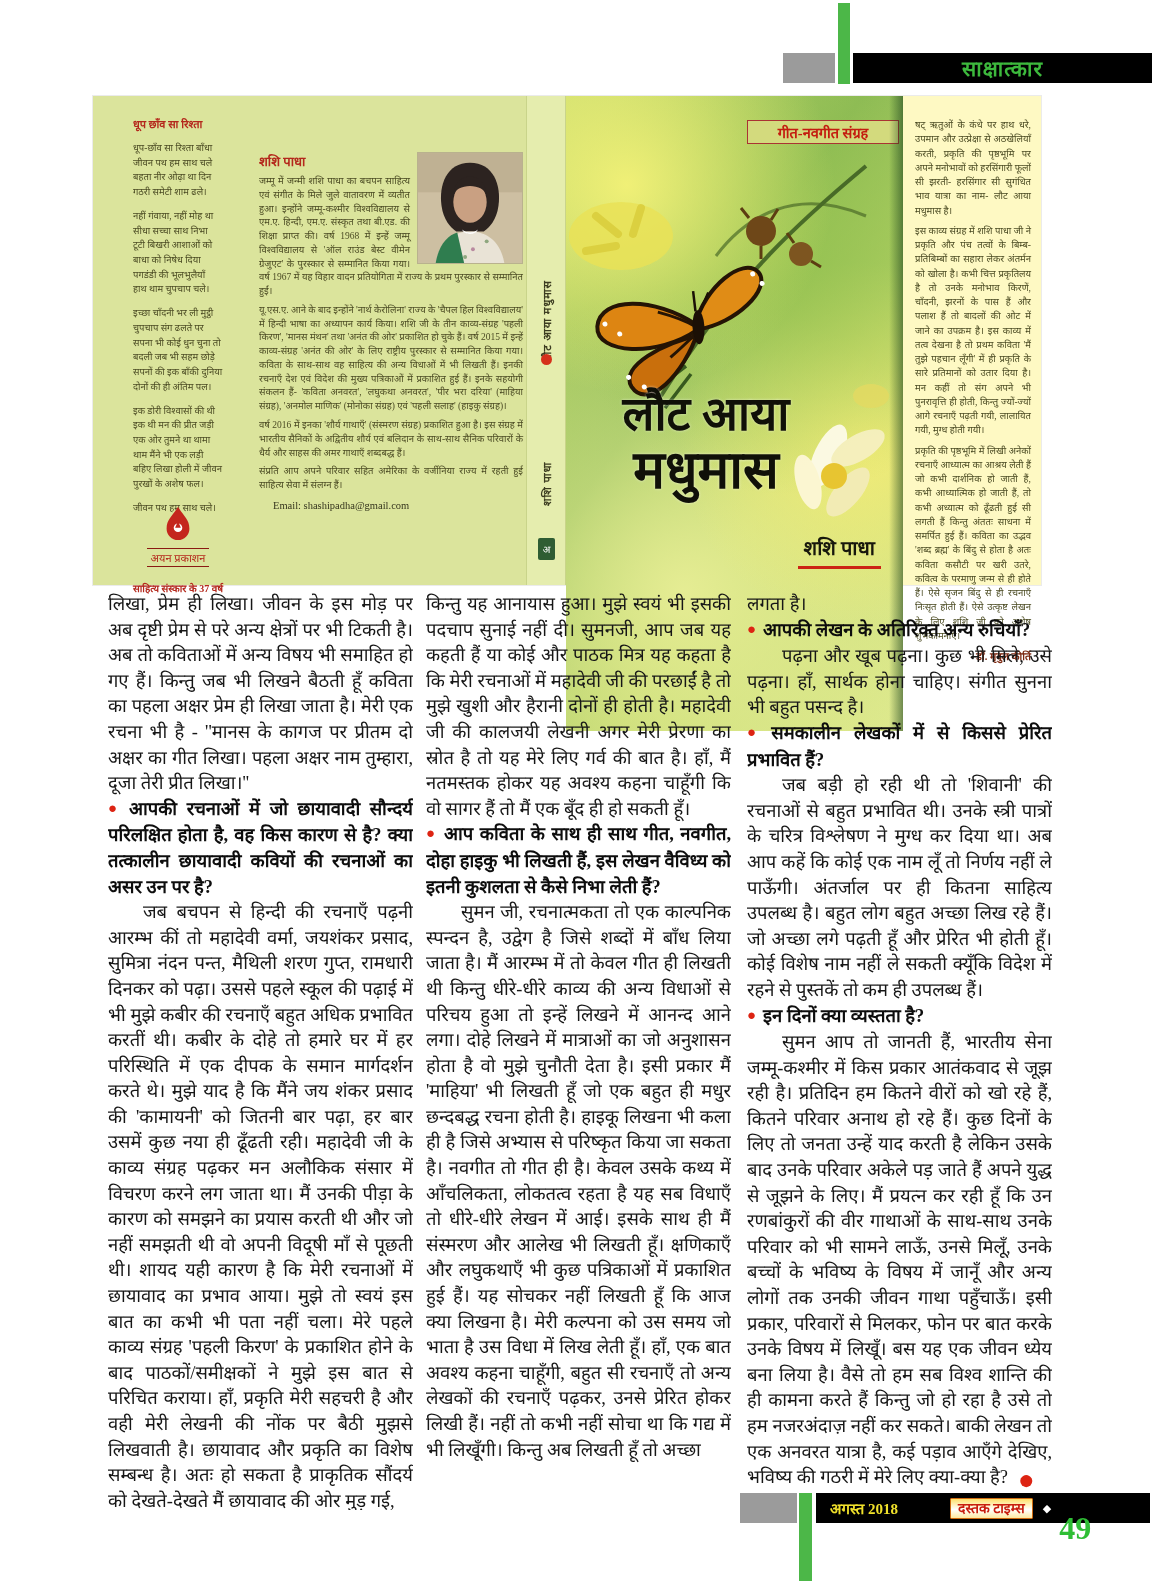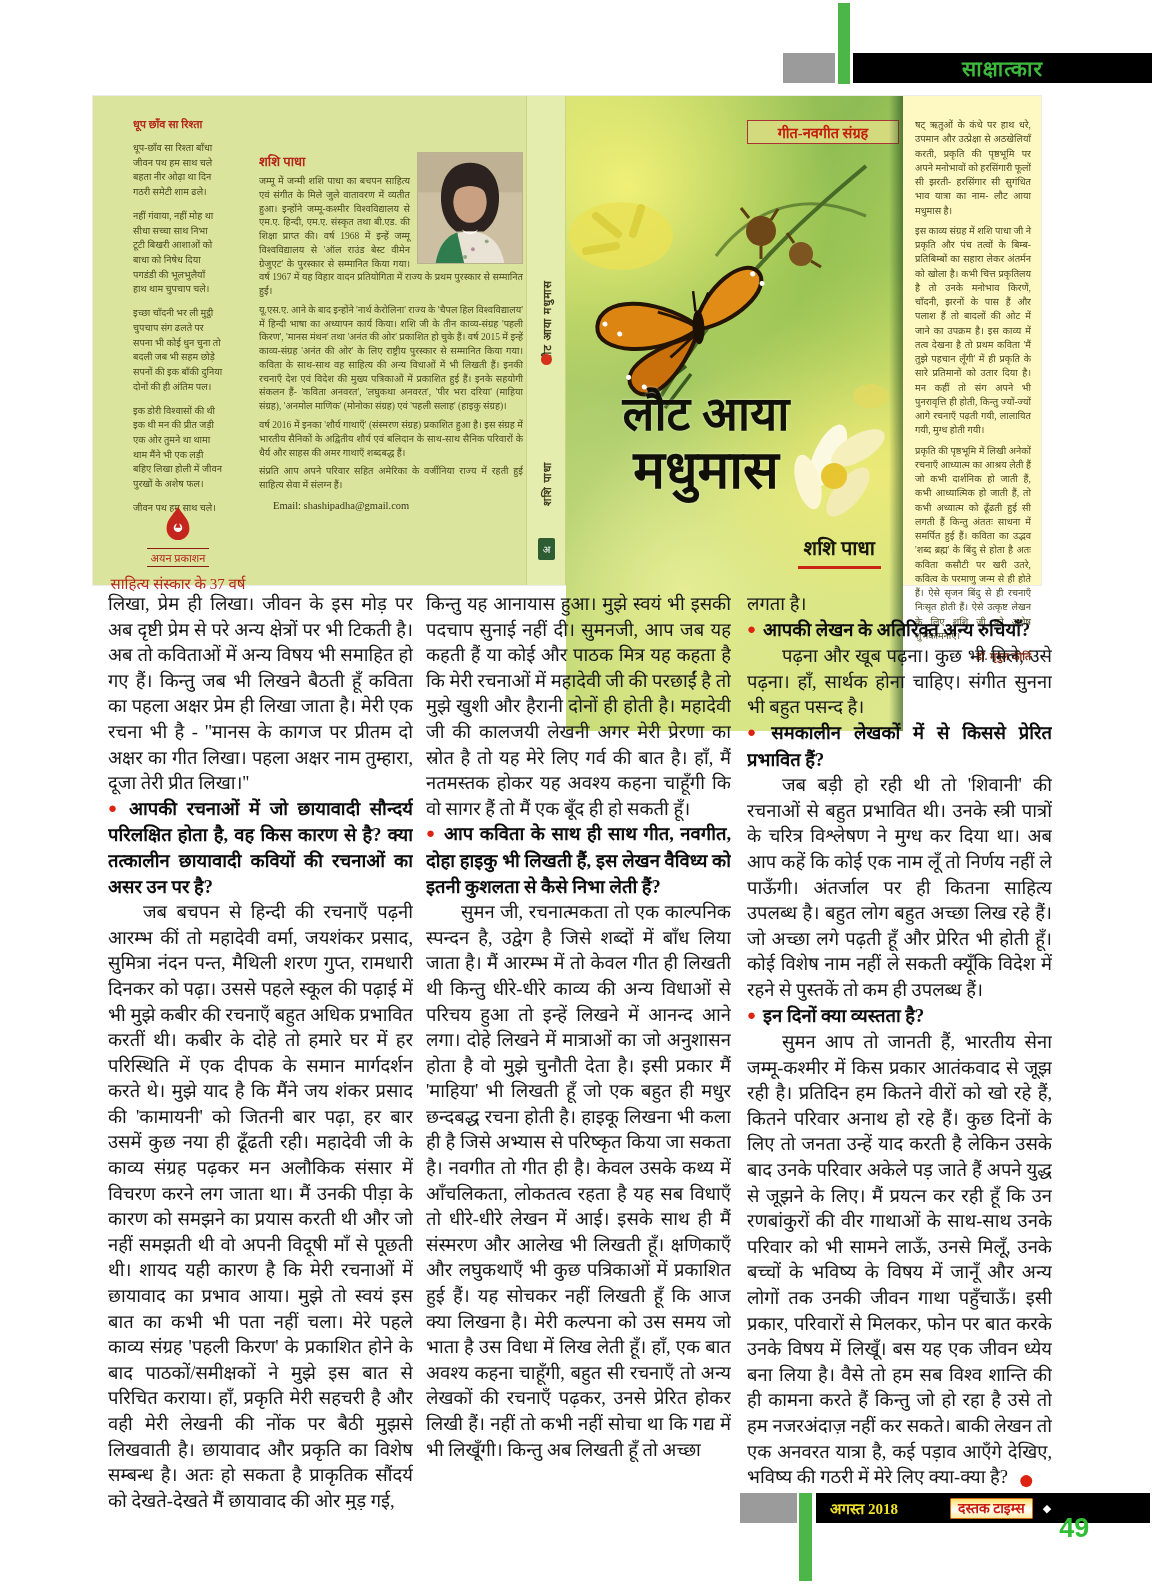--- a/index.html
+++ b/index.html
@@ -17,21 +17,21 @@
   .hdr-title{color:#3db93d;font-size:21px;font-weight:bold;letter-spacing:1px;}
 
   .ftr-gray{left:740px;top:1493px;width:57px;height:30px;}
   .ftr-green{left:799px;top:1493px;width:13px;height:88px;}
   .ftr-black{left:816px;top:1493px;width:334px;height:30px;padding:0 10px;}
   .ftr-month{color:#f0e12b;font-size:15px;font-weight:bold;margin-left:4px;}
   .ftr-logo{margin-left:52px;background:linear-gradient(#ffdf6a,#ffffff 55%,#ffe9a0);
             border:1px solid #d06a10;color:#c81d0e;font-weight:bold;font-size:14px;
             padding:1px 7px;line-height:17px;border-radius:1px;}
   .ftr-diamond{color:#ffffff;font-size:11px;margin:0 8px 0 10px;}
-  .ftr-page{color:#2fbe35;font-size:27px;font-weight:800;font-family:Liberation Sans, sans-serif;line-height:28px;margin-top:39px;}
+  .ftr-page{color:#2fbe35;font-size:32px;font-weight:800;font-family:Liberation Serif, serif;line-height:28px;margin-top:39px;}
 
   
   #cover{position:absolute;left:93px;top:96px;width:948px;height:489px;
          box-shadow:0 0 0 1px rgba(0,0,0,.08);}
   .cov-back{position:absolute;left:0;top:0;width:433px;height:489px;background:#dbe49c;}
   .cov-spine{position:absolute;left:433px;top:0;width:40px;height:489px;background:#e5edae;
              border-left:1px solid #c9d48a;border-right:1px solid #c9d48a;}
   .cov-front{position:absolute;left:473px;top:0;width:337px;height:635px;overflow:hidden;
       background:
         radial-gradient(circle at 18% 14%,rgba(244,242,120,.95),rgba(244,242,120,0) 34%),
@@ -45,21 +45,21 @@
             padding:22px 10px 0 12px;}
 
   
   .poem{position:absolute;left:40px;top:20px;width:160px;color:#4c4c24;}
   .poem-title{color:#b4281c;font-weight:bold;font-size:11px;margin-bottom:10px;filter:blur(.3px);}
   .stanza{font-size:9.5px;line-height:1.55;white-space:pre-line;margin-bottom:9px;filter:blur(.45px);}
   
   .publisher{position:absolute;left:10px;top:408px;width:150px;text-align:center;}
   .pub-name{color:#b4281c;font-weight:normal;font-size:11px;border-top:1px solid #8a1a12;
             border-bottom:1px solid #8a1a12;display:inline-block;padding:1px 4px;margin-top:2px;}
-  .pub-tag{color:#b4281c;font-size:15px;font-weight:normal;margin-top:6px;}
+  .pub-tag{color:#b4281c;font-size:10px;font-weight:bold;margin-top:14px;}
   
   .bio{position:absolute;left:166px;top:56px;width:264px;color:#4c4c24;}
   .bio-photo{float:right;width:106px;height:112px;margin:0 0 5px 7px;border:1px solid #b9b28e;}
   .bio-title{color:#b4281c;font-weight:bold;font-size:13px;margin-bottom:5px;filter:blur(.3px);}
   .bio p{margin:0 0 5px 0;font-size:9.5px;line-height:1.45;text-align:justify;filter:blur(.45px);}
   .bio .email{filter:none;font-size:10.5px;color:#35351d;padding-left:14px;}
 
   
   .spine-txt{position:absolute;left:0;width:100%;display:flex;justify-content:center;}
   .vtext{writing-mode:vertical-rl;transform:rotate(180deg);font-weight:bold;color:#3c3c20;

